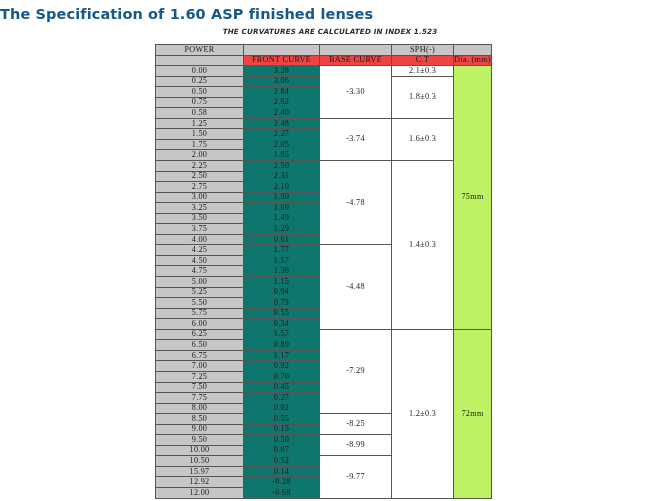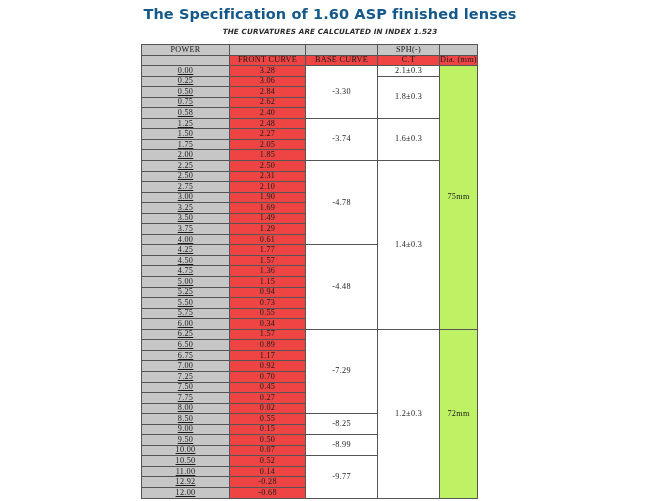--- a/index.html
+++ b/index.html
@@ -12,42 +12,42 @@
     font-family: "Liberation Serif", serif;
   }
   #page {
     position: relative;
     width: 660px;
     height: 501px;
     background: #ffffff;
     overflow: hidden;
   }
   .title {
-    text-align: center;
+    text-align: left;
     font-family: "DejaVu Sans", sans-serif;
     font-weight: bold;
     font-size: 14.5px;
     color: #14598a;
     letter-spacing: 0.1px;
     margin: 7px 0 0 0;
     line-height: 1.1;
   }
   .subtitle {
     text-align: center;
     font-family: "DejaVu Sans", sans-serif;
     font-style: italic;
     font-weight: bold;
     font-size: 7.2px;
     color: #2a2a2a;
     letter-spacing: 0.15px;
     margin: 4px 0 8px 0;
   }
   .table-wrap {
     position: absolute;
-    left: 141px;
+    left: 155px;
     top: 44px;
     width: 336px;
   }
   table.spec {
     border-collapse: collapse;
     table-layout: fixed;
     width: 336px;
     font-family: "Liberation Serif", serif;
     color: #1c1c1c;
   }
@@ -89,23 +89,22 @@
     padding-left: 3px;
     font-weight: normal;
     font-size: 7.6px;
     letter-spacing: 0.2px;
   }
   .hdr-sph { text-align: left; padding-left: 3px; }
 
   td.power {
     background: #c6c6c6;
     font-size: 8.2px;
-    text-decoration: underline;
-  }
-  td.front { background: #ef4444; }
+  }
+  td.front { background: #0f766e; }
   td.merged {
     background: #ffffff;
     vertical-align: middle;
   }
   td.dia { background: #bef264; font-size: 7.6px; }
 </style>
 </head>
 <body>
 
 <div id="page">
@@ -300,21 +299,21 @@
           <tr>
             <td class="power">10.00</td>
             <td class="front">0.07</td>
           </tr>
           <tr>
             <td class="power">10.50</td>
             <td class="front">0.52</td>
             <td class="merged" rowspan="4">-9.77</td>
           </tr>
           <tr>
-            <td class="power">11.00</td>
+            <td class="power">15.97</td>
             <td class="front">0.14</td>
           </tr>
           <tr>
             <td class="power">12.92</td>
             <td class="front">-0.28</td>
           </tr>
           <tr>
             <td class="power">12.00</td>
             <td class="front">-0.68</td>
           </tr>

